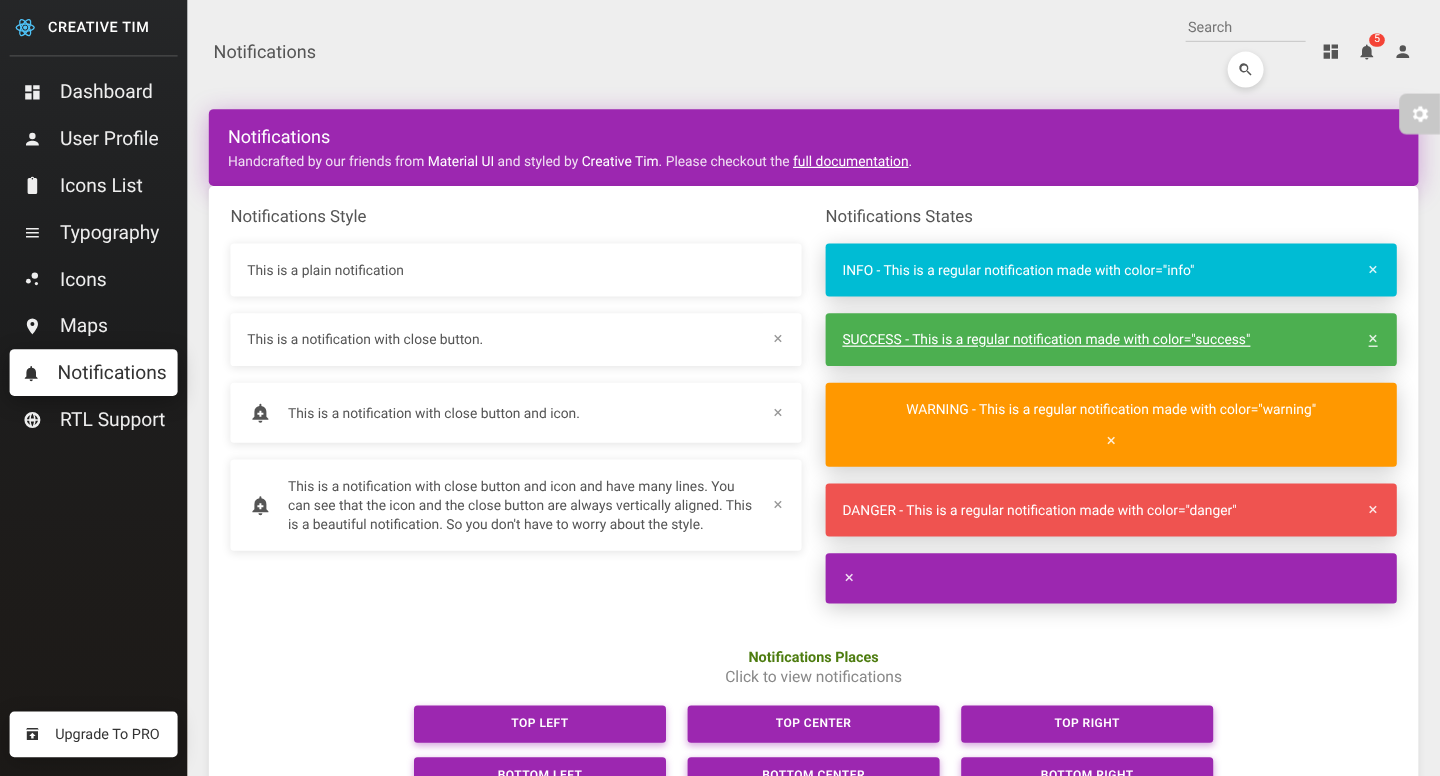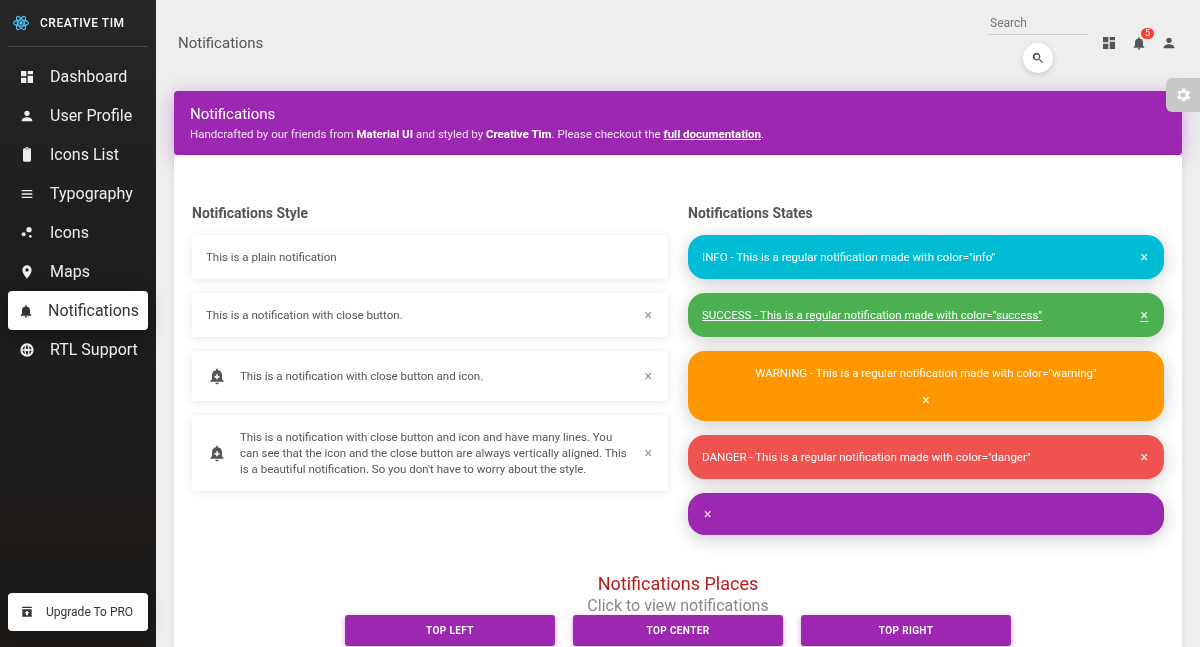--- a/index.html
+++ b/index.html
@@ -38,43 +38,43 @@
 .badge { position: absolute; top: -6px; right: -6px; background: #f44336; color: #fff; border-radius: 8px; font-size: 9px; padding: 1px 4px; line-height: 1; }
 
 
 .main { margin-left: 156px; padding: 10px 18px 30px 18px; }
 
 .card { background: #fff; border-radius: 4px; box-shadow: 0 1px 6px rgba(0,0,0,0.08); }
 
 .header-card { background: #9c27b0; color: #fff; border-radius: 4px; padding: 14px 16px; box-shadow: 0 4px 20px rgba(156,39,176,0.4); margin-bottom: 0; }
 .header-card h2 { font-size: 15px; font-weight: 400; margin-bottom: 4px; }
 .header-card p { font-size: 11.5px; color: rgba(255,255,255,0.85); }
-.header-card a, .header-card b { color: #fff; font-weight: 700; }
+.header-card a, .header-card b { color: #fff; font-weight: 400; }
 
 .body-card { padding: 18px 18px 26px 18px; margin-top: 0; }
 .cols { display: flex; gap: 20px; }
 .col { flex: 1; min-width: 0; }
-.section-title { font-size: 14px; color: #555; font-weight: 700; margin-bottom: 14px; margin-top: 32px; }
+.section-title { font-size: 14px; color: #555; font-weight: 400; margin-bottom: 14px; }
 
 .snack { display: flex; align-items: center; gap: 12px; background: #fff; border-radius: 3px; padding: 14px 14px; font-size: 11.5px; color: #555; box-shadow: 0 1px 8px rgba(0,0,0,0.1); margin-bottom: 14px; position: relative; }
 .snack .msg { flex: 1; line-height: 1.4; }
 .snack .close { color: #999; cursor: pointer; font-size: 14px; line-height: 1; padding: 0 2px; }
 .snack .snack-icon { width: 22px; height: 22px; display: inline-flex; align-items: center; justify-content: center; }
 
-.snack.colored { color: #fff; box-shadow: 0 4px 18px rgba(0,0,0,0.2); border-radius: 17px; }
+.snack.colored { color: #fff; box-shadow: 0 4px 18px rgba(0,0,0,0.2); }
 .snack.colored .close { color: rgba(255,255,255,0.85); }
 .snack.info    { background: #00bcd4; }
 .snack.success { background: #4caf50; text-decoration: underline; }
 .snack.warning { background: #ff9800; flex-direction: column; }
 .snack.danger  { background: #ef5350; }
 .snack.primary { background: #9c27b0; }
 
 .places { text-align: center; margin-top: 24px; }
-.places h3 { font-size: 18px; color: #b91c1c; font-weight: 400; margin-bottom: 2px; }
-.places p { font-size: 16px; color: #888; margin-bottom: 0; }
+.places h3 { font-size: 12px; color: #4d7c0f; font-weight: 700; margin-bottom: 2px; }
+.places p { font-size: 13px; color: #888; margin-bottom: 16px; }
 .btn-grid { display: grid; grid-template-columns: repeat(3, 210px); gap: 12px 18px; justify-content: center; }
 .place-btn { background: #9c27b0; color: #fff; border: none; border-radius: 3px; padding: 10px 0; font-size: 10px; font-weight: 600; letter-spacing: .4px; cursor: pointer; text-transform: uppercase; box-shadow: 0 2px 6px rgba(156,39,176,0.4); }
 
 
 .settings-fab { position: fixed; right: 0; top: 78px; width: 34px; height: 34px; background: #c8c8c8; border-top-left-radius: 6px; border-bottom-left-radius: 6px; display: flex; align-items: center; justify-content: center; color: #fff; cursor: pointer; z-index: 50; }
 
 svg { display: block; }
 </style>
 </head>
 <body>

